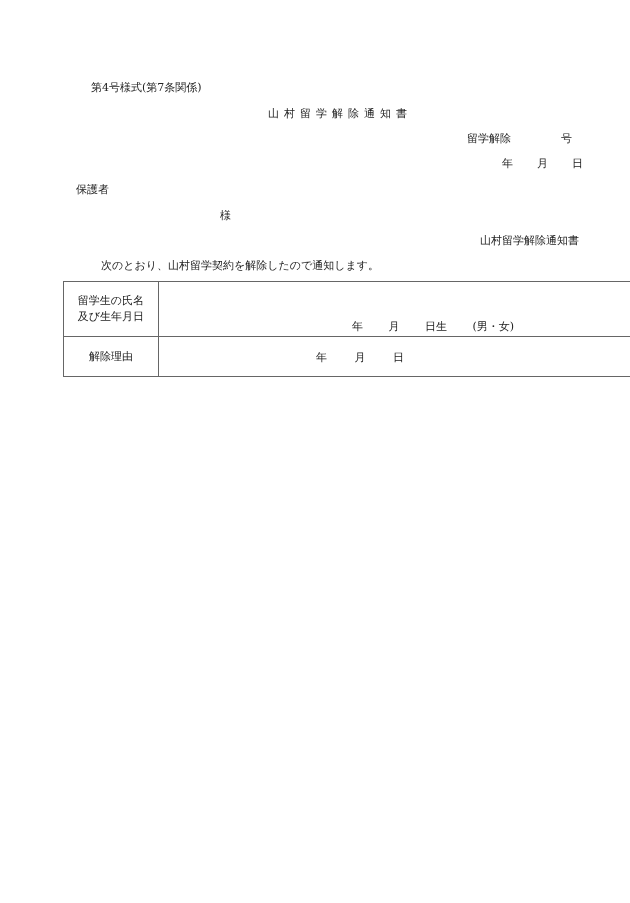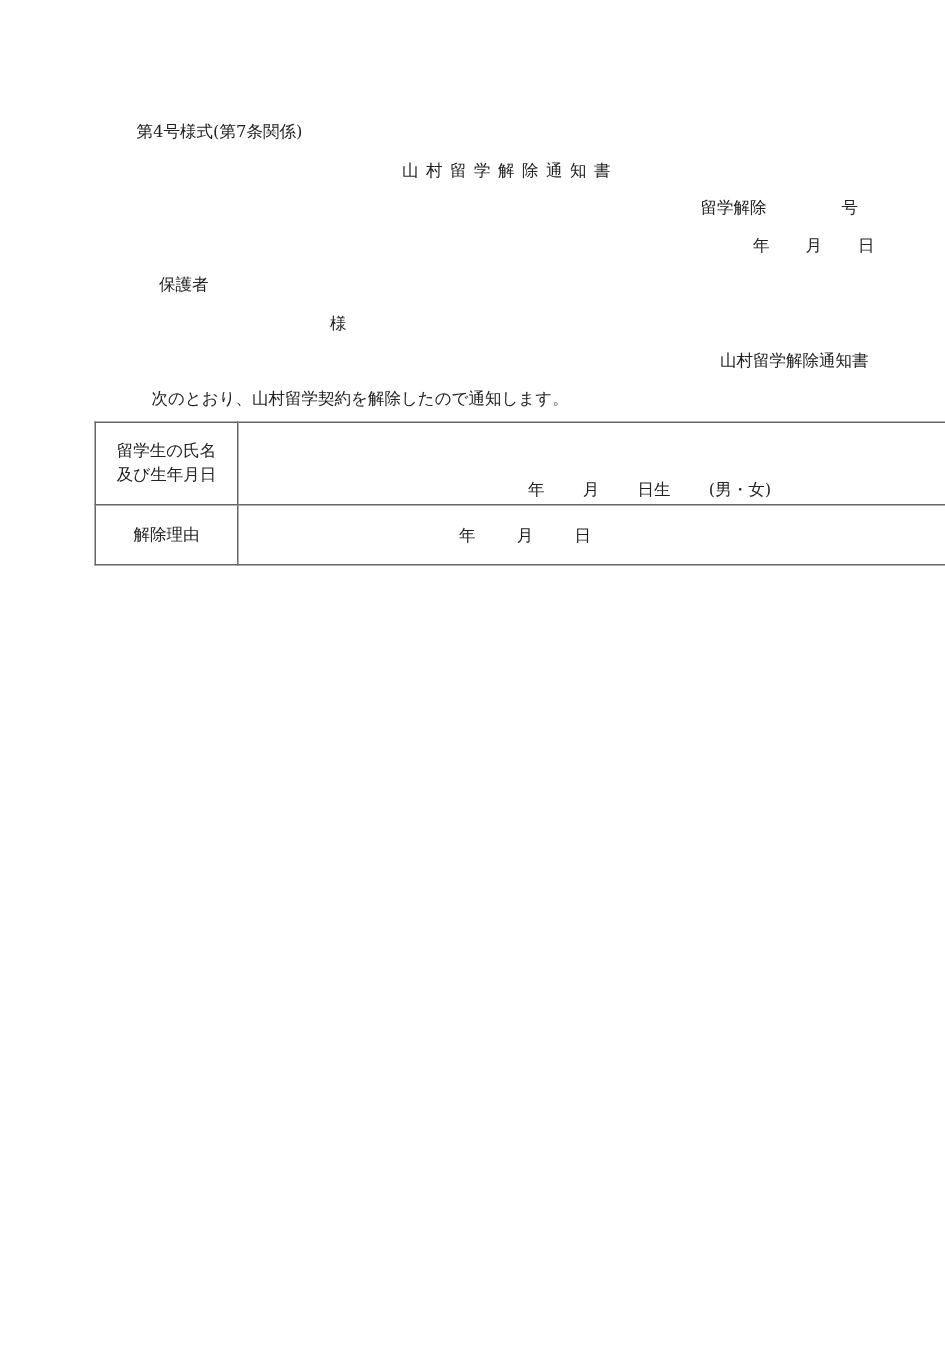--- a/index.html
+++ b/index.html
@@ -13,42 +13,42 @@
     overflow: hidden;
   }
   .abs { position: absolute; white-space: nowrap; margin-left: 28px; }
   .form-no { left: 63px; top: 80px; }
   .title { left: 240px; top: 106px; letter-spacing: 5px; }
   .doc-no-label { left: 439px; top: 131px; }
   .doc-no-suffix { left: 533px; top: 131px; }
   .date-y { left: 474px; top: 156px; }
   .date-m { left: 509px; top: 156px; }
   .date-d { left: 544px; top: 156px; }
-  .recipient { left: 78px; top: 182px; }
+  .recipient { left: 48px; top: 182px; }
   .honorific { left: 192px; top: 208px; }
   .issuer { left: 452px; top: 233px; }
   .body-text { left: 73px; top: 258px; }
 
   table.form {
     position: absolute; left: 63px; top: 281px;
     width: 582px; border-collapse: collapse;
   }
   table.form td {
     border: 1px solid #666; font-size: 11px; padding: 0;
   }
   td.label { width: 94px; text-align: center; line-height: 16px; }
   td.value { position: relative; }
   .row1 { height: 55px; }
   .row2 { height: 40px; }
   .row3 { height: 40px; }
   .row4 { height: 55px; }
   .row5 { height: 71px; }
   .dob { position: absolute; left: 193px; bottom: 2px; white-space: nowrap; }
   .dob span, .dt span { display: inline-block; }
-  .dt { position: absolute; left: 147px; top: 50%; transform: translateY(-50%); white-space: nowrap; }
+  .dt { position: absolute; left: 157px; top: 50%; transform: translateY(-50%); white-space: nowrap; }
   .gap { width: 22px; }
   .gap2 { width: 24px; }
 </style>
 </head>
 <body>
 
 <div class="abs form-no">第4号様式(第7条関係)</div>
 <div class="abs title">山村留学解除通知書</div>
 <div class="abs doc-no-label">留学解除</div>
 <div class="abs doc-no-suffix">号</div>

